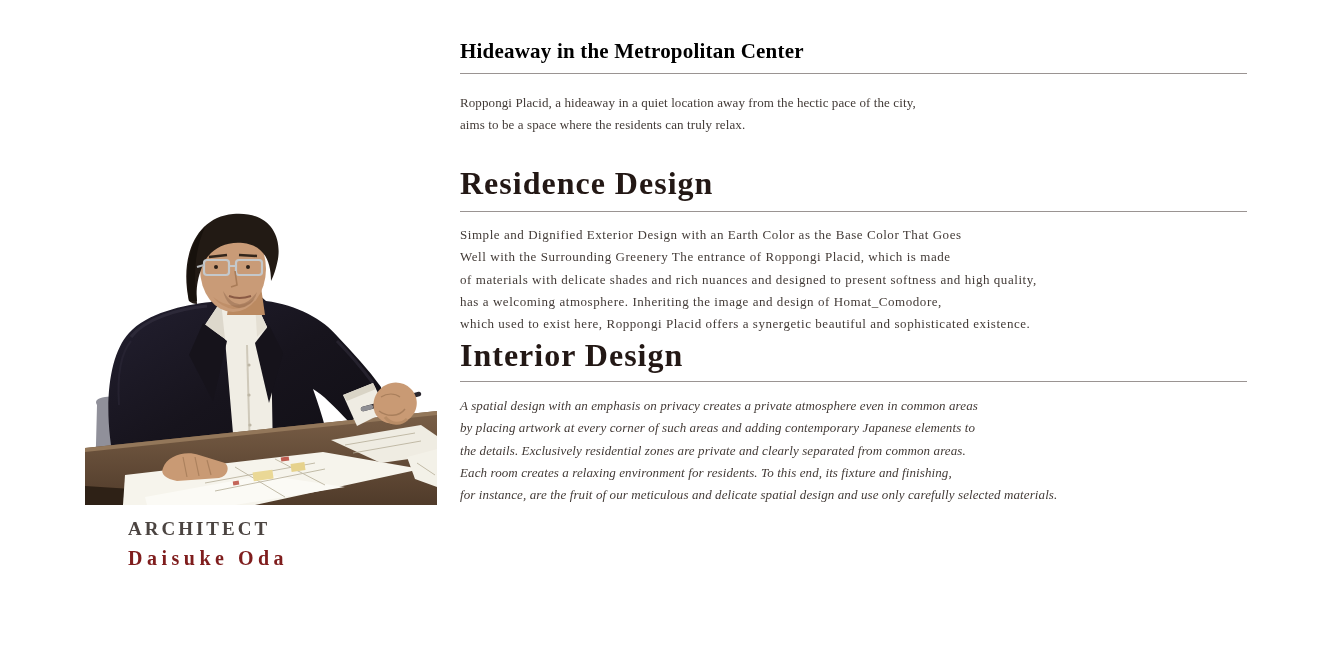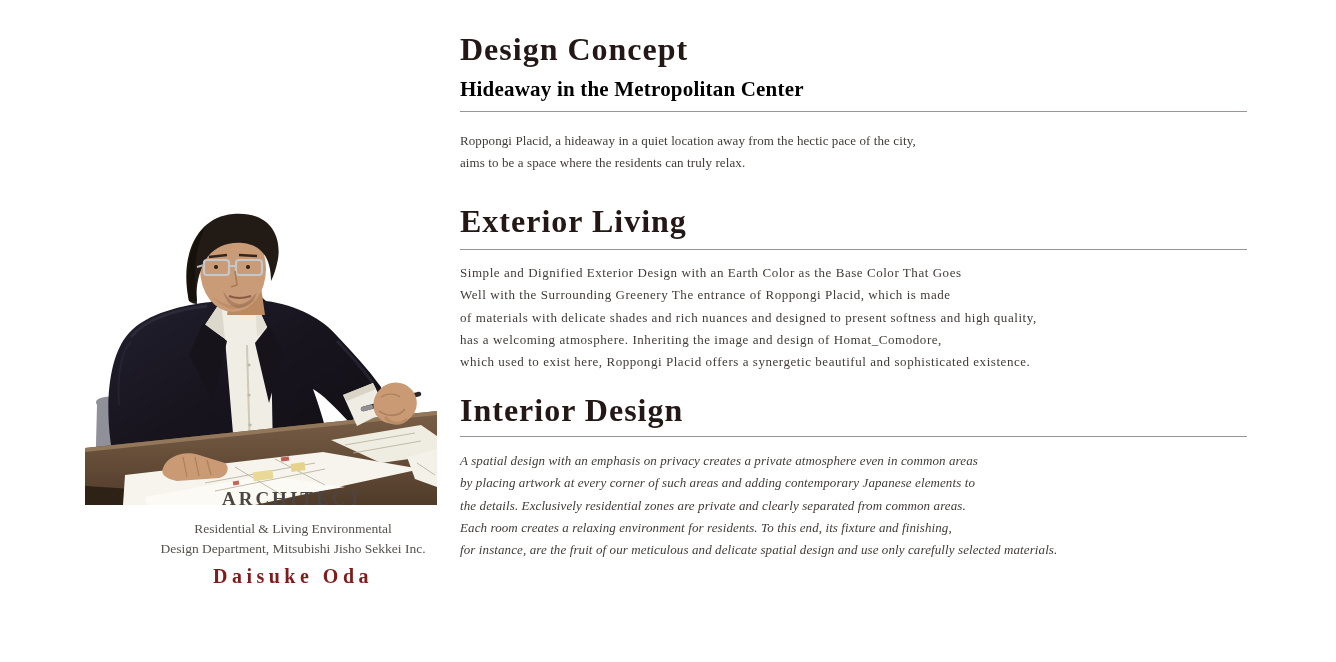--- a/index.html
+++ b/index.html
@@ -3,42 +3,42 @@
 <meta charset="utf-8">
 <style>
   html,body{margin:0;padding:0;}
   body{
     width:1336px;height:662px;position:relative;background:#ffffff;overflow:hidden;
     font-family:"Liberation Serif","DejaVu Serif",serif;
     -webkit-font-smoothing:antialiased;
   }
   
   .photo-wrap{position:absolute;left:85px;top:205px;width:375px;height:300px;}
-  .caption{position:absolute;left:128px;top:488px;width:330px;text-align:center;}
+  .caption{position:absolute;left:128px;top:518px;width:330px;}
   .arch-label{font-size:19px;letter-spacing:3px;color:#4b4441;font-weight:bold;font-weight:600;}
   .arch-affil{font-size:13.5px;line-height:19.5px;color:#57514b;margin-top:9px;white-space:pre-line;}
   .arch-name{font-size:20px;font-weight:bold;letter-spacing:4.5px;color:#7f1d1d;margin-top:7px;}
   
   .content{position:absolute;left:460px;top:30px;width:790px;}
   .section .title{
     font-size:32px;line-height:38px;font-weight:bold;color:#231815;
     letter-spacing:1px;margin:0;
   }
   .section .subtitle{
     font-size:21px;line-height:26px;font-weight:bold;color:#000000;
     letter-spacing:0.2px;margin:8px 0 0;
   }
   .section .rule{border:none;border-top:1px solid #9a9492;margin:9px 0 0;height:0;width:787px;}
   .section .body{
     font-size:13px;line-height:22.4px;color:#423a36;margin:18px 0 0;
     white-space:pre-line;letter-spacing:0.1px;
   }
   .section.sec2 .title{margin-top:27px;}
   .section.sec2 .body{margin-top:12px;letter-spacing:0.55px;}
-  .section.sec3 .title{margin-top:17px;}
+  .section.sec3 .title{}
   .section.sec3 .subtitle{margin-top:6px;}
   .section.sec3 .rule{margin-top:7px;}
   .section.sec3 .body{margin-top:13px;font-style:italic;}
 </style>
 </head>
 <body>
 
 <div class="photo-wrap">
   <svg viewBox="0 0 375 300" width="375" height="300" aria-hidden="true">
     <defs>
@@ -148,37 +148,34 @@
 
     <path d="M292 188 C300 176 316 174 326 184 C334 192 334 206 324 214 C314 222 298 220 291 210 C287 203 288 194 292 188 Z" fill="#c99a74"></path>
     <path d="M294 206 C302 212 314 212 320 204" stroke="#a97f5c" stroke-width="1.4" fill="none"></path>
     <path d="M296 192 C302 188 310 188 315 192" stroke="#a97f5c" stroke-width="1.2" fill="none"></path>
     <path d="M300 212 C306 220 316 220 322 214" stroke="#b88c66" stroke-width="3" fill="none"></path>
   </svg>
 </div>
 
 <div class="caption">
   <div class="arch-label">ARCHITECT</div>
-  <div class="arch-affil">Residential &amp; Living Environmental
-Design Department, Mitsubishi Jisho Sekkei Inc.</div>
   <div class="arch-name">Daisuke Oda</div>
 </div>
 
 <main class="content">
 
   <section class="section sec1">
-    <h1 class="title">Design Concept</h1>
     <h2 class="subtitle">Hideaway in the Metropolitan Center</h2>
     <hr class="rule">
     <p class="body">Roppongi Placid, a hideaway in a quiet location away from the hectic pace of the city,
 aims to be a space where the residents can truly relax.</p>
   </section>
 
   <section class="section sec2">
-    <h1 class="title">Exterior Living</h1>
+    <h1 class="title">Residence Design</h1>
     <hr class="rule">
     <p class="body">Simple and Dignified Exterior Design with an Earth Color as the Base Color That Goes
 Well with the Surrounding Greenery The entrance of Roppongi Placid, which is made
 of materials with delicate shades and rich nuances and designed to present softness and high quality,
 has a welcoming atmosphere. Inheriting the image and design of Homat_Comodore,
 which used to exist here, Roppongi Placid offers a synergetic beautiful and sophisticated existence.</p>
   </section>
 
   <section class="section sec3">
     <h1 class="title">Interior Design</h1>

